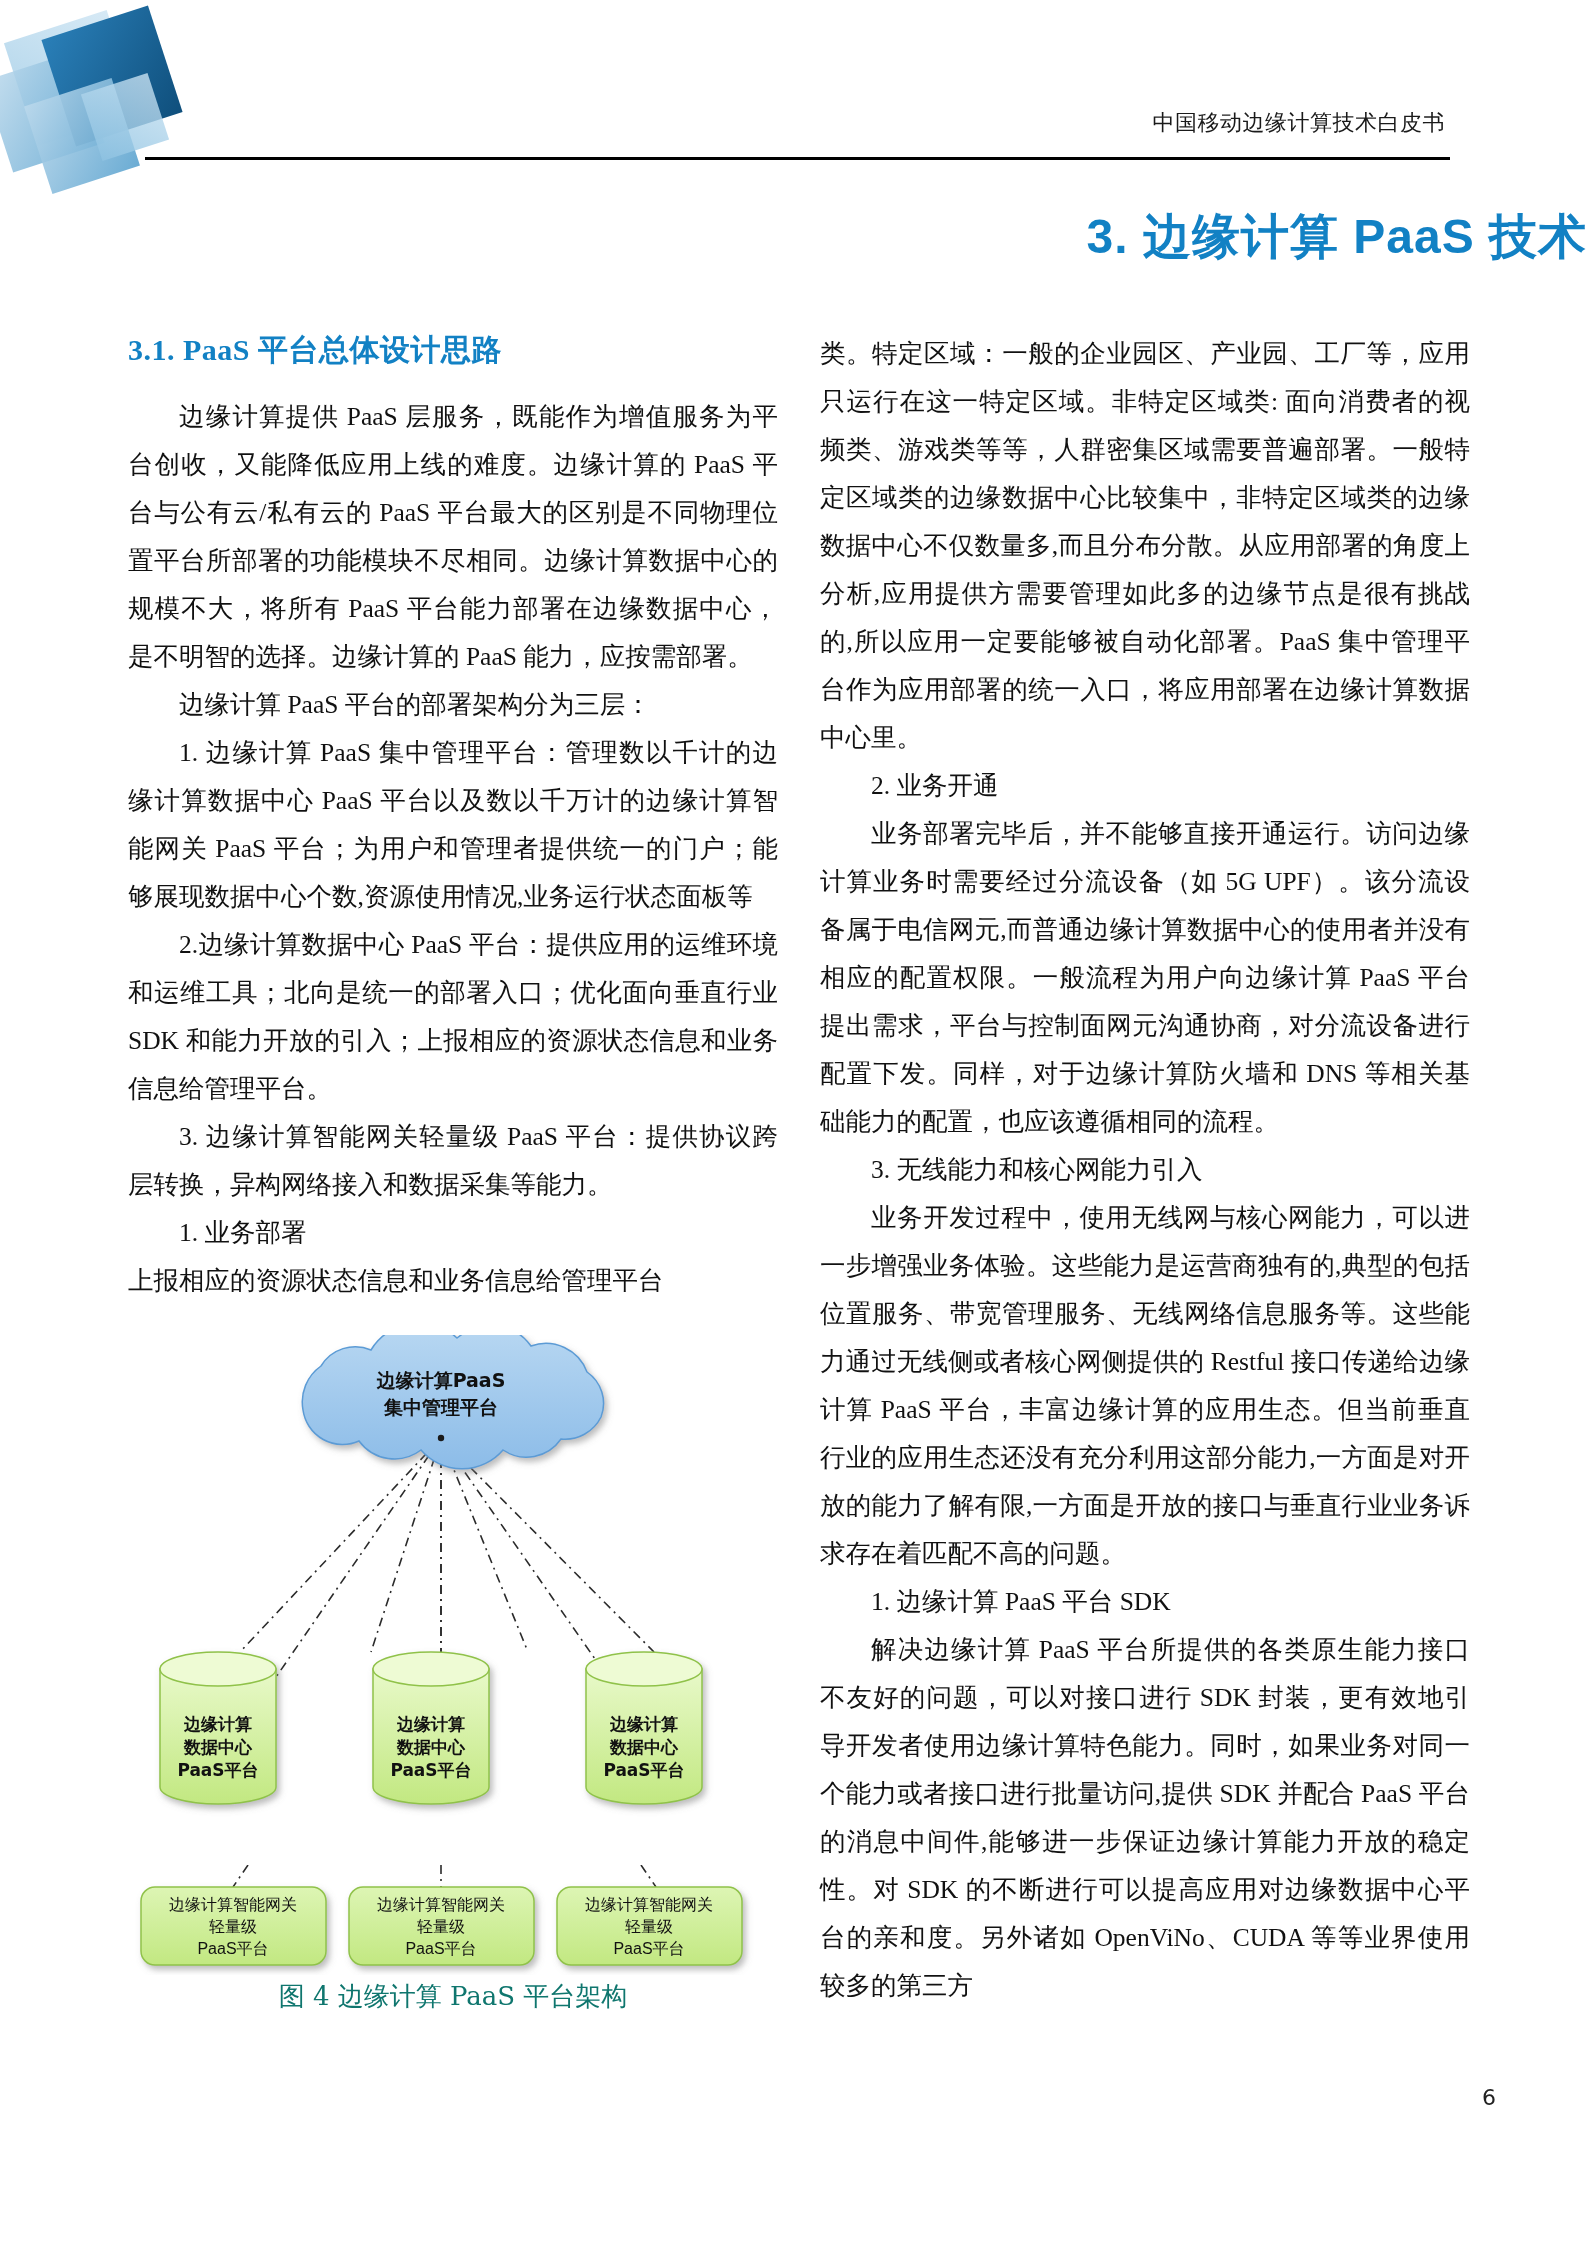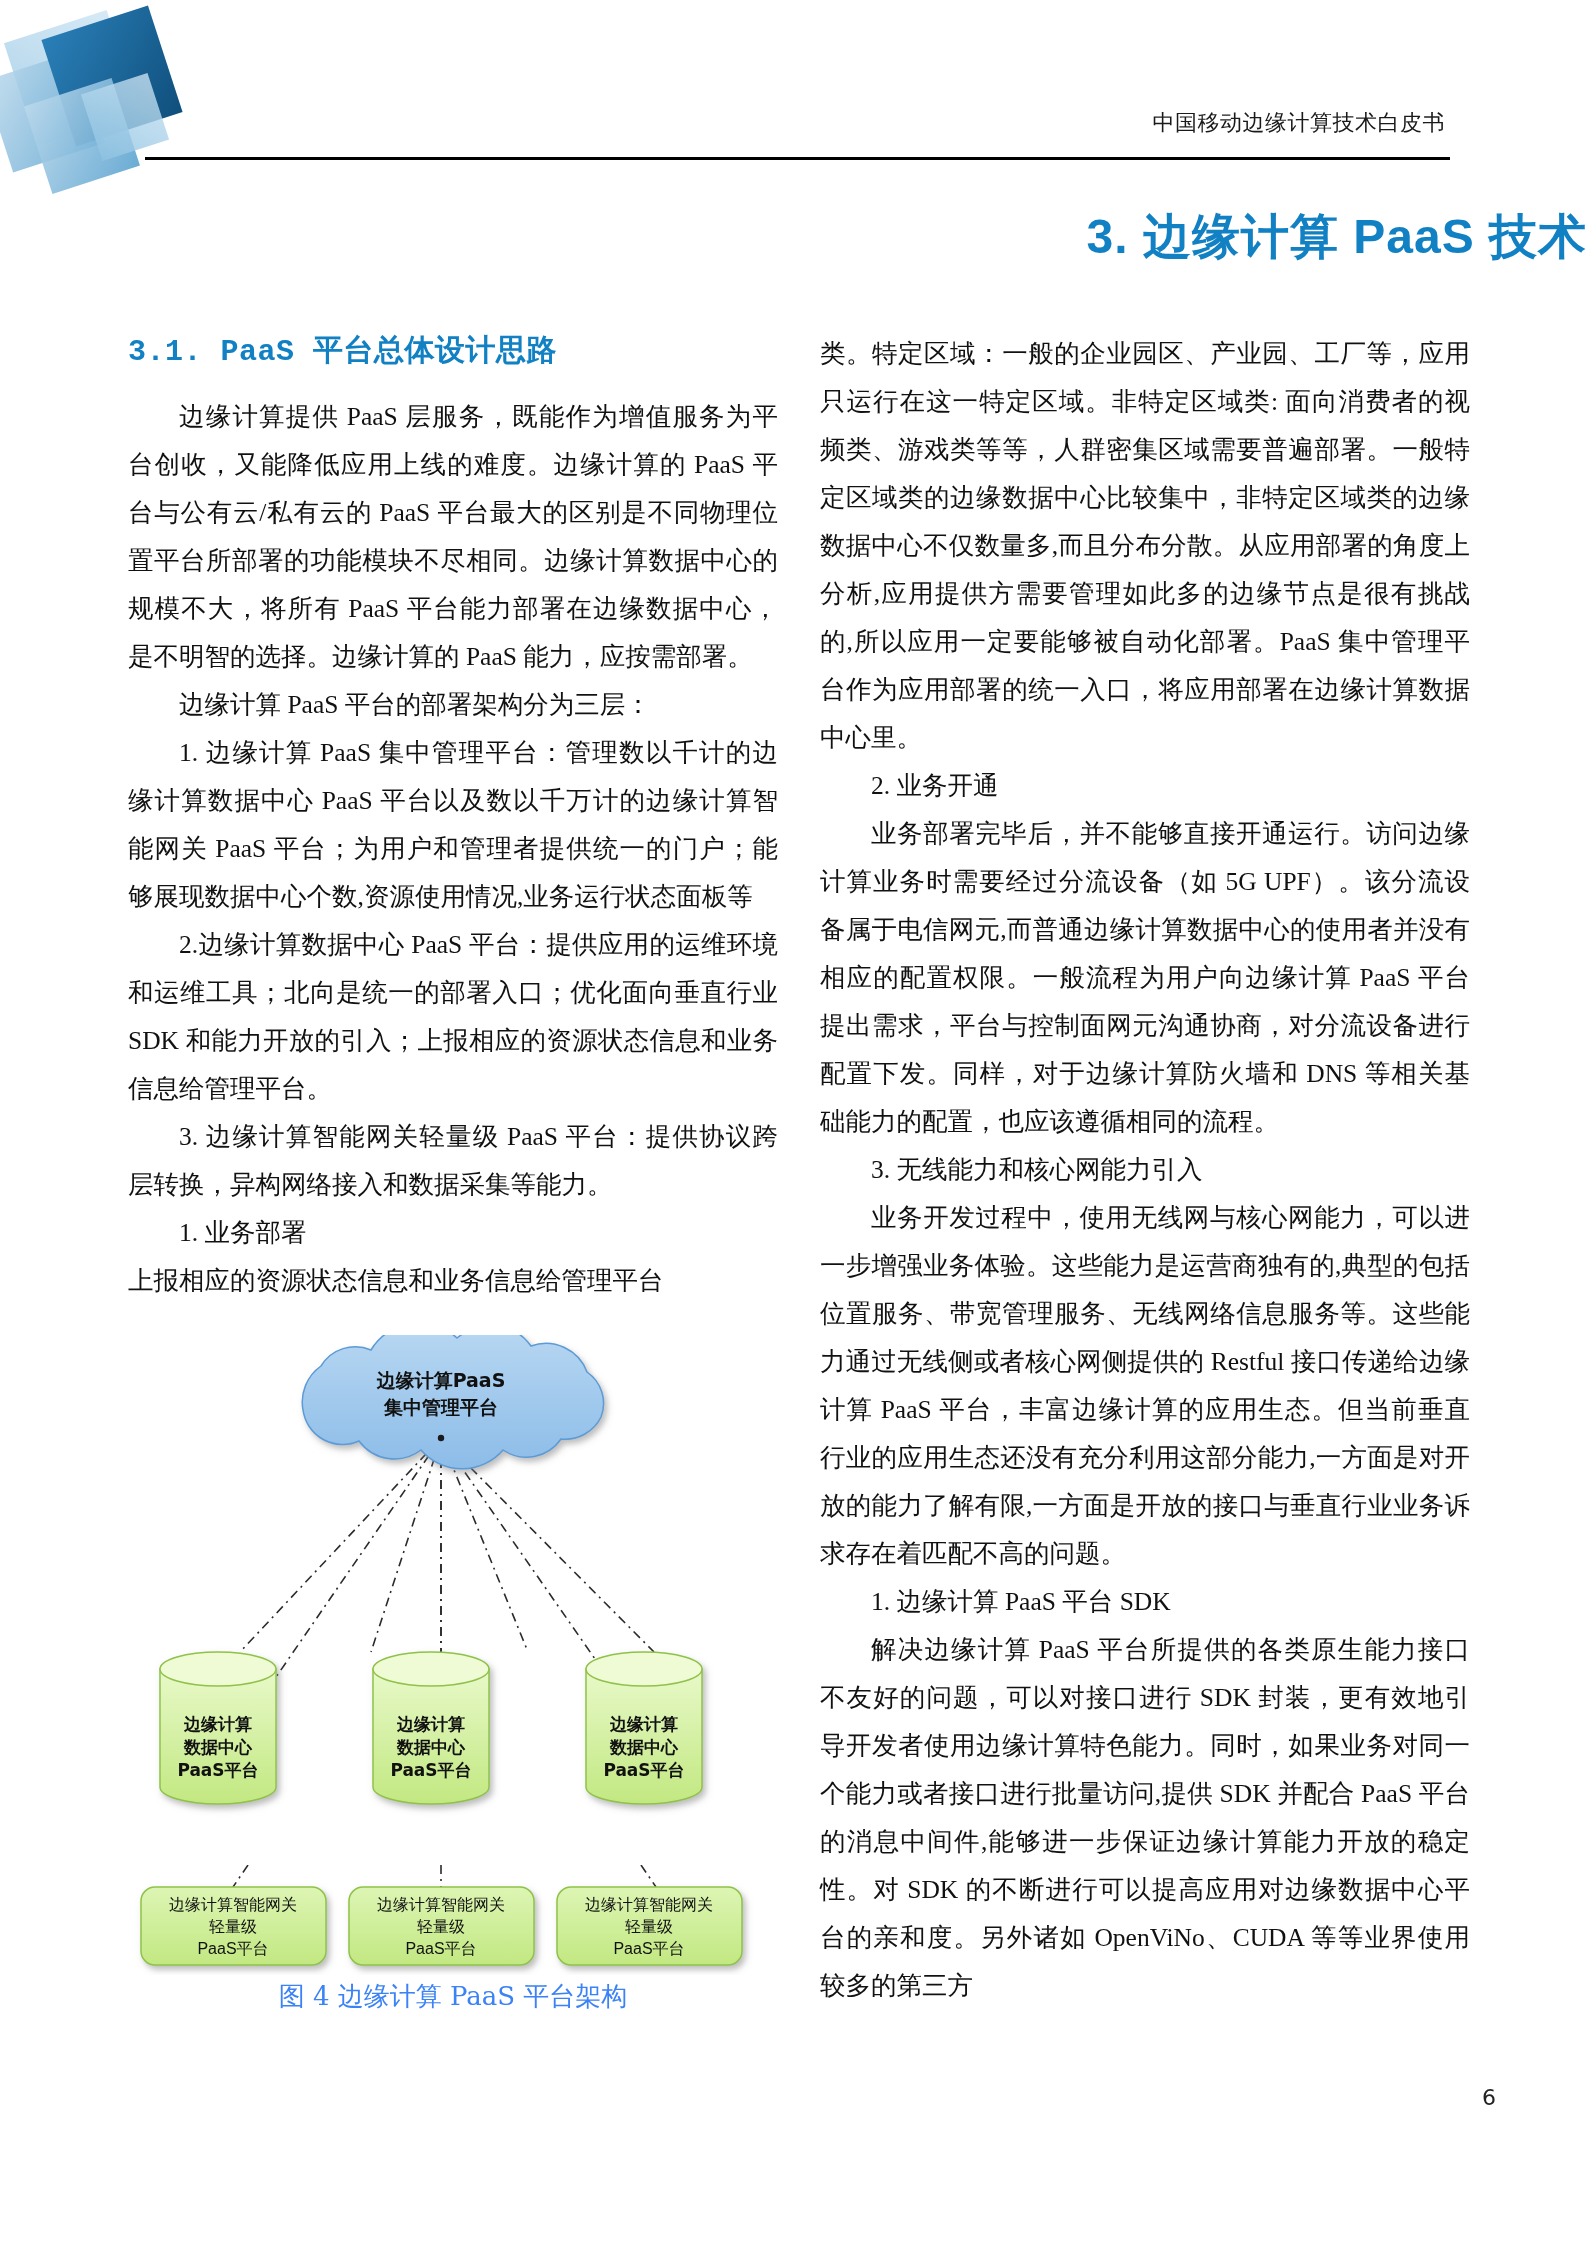--- a/index.html
+++ b/index.html
@@ -83,21 +83,21 @@
     width: 650px;
   }
   .col-left  { left: 128px; }
   .col-right { left: 820px; }
 
   .section-head {
     font-size: 30px;
     font-weight: bold;
     color: #1281c4;
     margin: 0 0 22px 0;
-    font-family: Liberation Mono, monospace;
+    font-family: Liberation Serif, serif;
     letter-spacing: 0.5px;
   }
 
   p.body {
     margin: 0;
     font-size: 25.5px;
     line-height: 48px;
     color: #111111;
     text-align: justify;
     text-justify: inter-ideograph;
@@ -110,21 +110,21 @@
     position: relative;
     margin-top: 30px;
     width: 650px;
     height: 560px;
   }
   .figure svg { display: block; }
   .fig-caption {
     margin-top: 4px;
     text-align: center;
     font-size: 26px;
-    color: #3b82f6;
+    color: #0f766e;
     font-family: "DejaVu Serif", serif;
   }
 
   
   .page-number {
     position: absolute;
     right: 118px;
     bottom: 135px;
     font-size: 22px;
     color: #222222;

